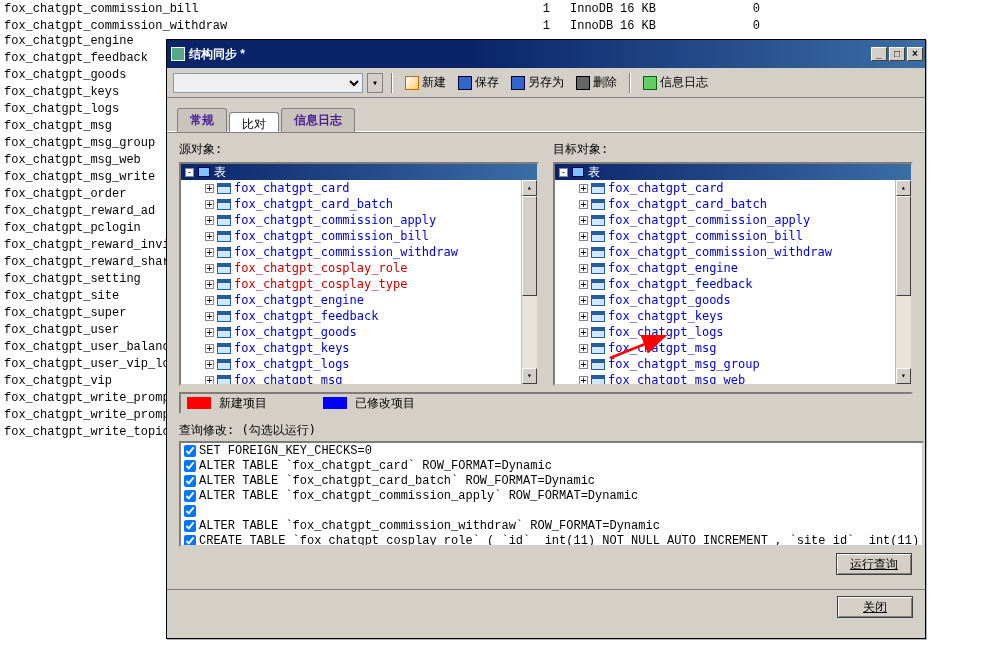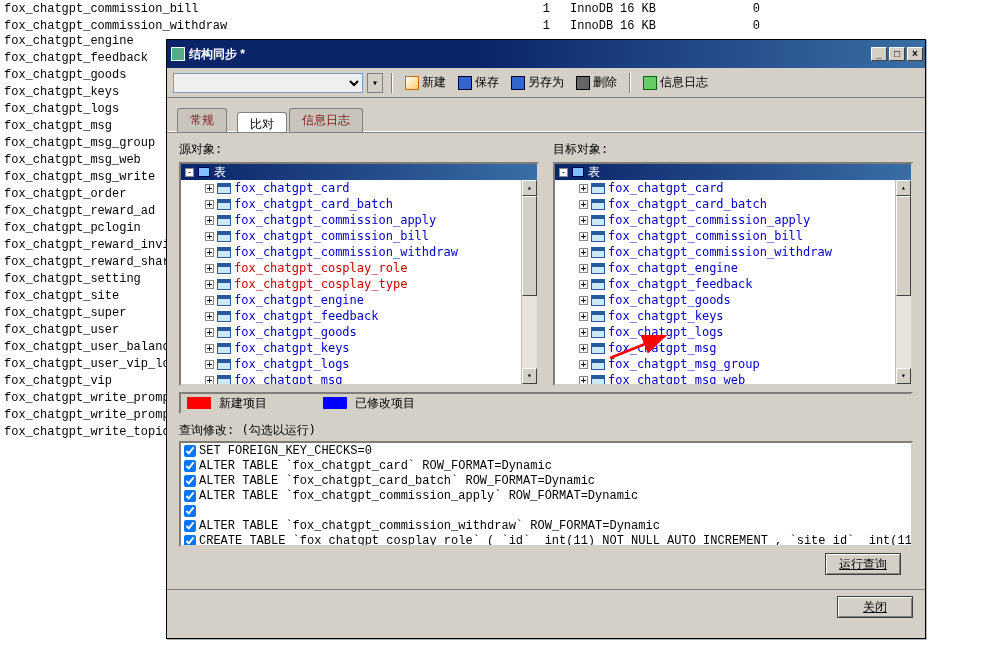--- a/index.html
+++ b/index.html
@@ -66,22 +66,22 @@
   .tbtn { display:flex; align-items:center; gap:3px; padding:2px 4px; cursor:default; white-space:nowrap;}
   .tbtn .ico { width:14px; height:14px; display:inline-block; }
   .ico-new { background: linear-gradient(135deg,#fff,#fc6);border:1px solid #c60;}
   .ico-save{ background:#36c;border:1px solid #003;}
   .ico-saveas{ background:#36c;border:1px solid #003; position:relative;}
   .ico-del { background:#666;border:1px solid #000;}
   .ico-sync{ background:#6c6;border:1px solid #060;}
 
   .tabstrip { display:flex; align-items:flex-end; padding-left:10px; height:24px; gap:2px; font-family:"SimSun",sans-serif; font-size:12px;}
   .tab { padding:3px 12px; border:1px solid #808080; border-bottom:none; background:#d4d0c8; color:#000; border-top-left-radius:3px; border-top-right-radius:3px;}
-  .tab.inactive { background:#c8c4bc; color:#7f1d1d;}
-  .tab.active { background:#fff; height:20px; position:relative; z-index:2;margin-left:8px;}
+  .tab.inactive { background:#c8c4bc; color:#4c1d95;font-weight:bold;}
+  .tab.active { background:#fff; height:20px; position:relative; z-index:2;}
   .tabline { border-top:1px solid #fff; border-bottom:1px solid #808080; margin-top:-1px;}
 
   .compare-panel { padding:8px 12px; background:#d4d0c8;}
   .pane-row { display:flex; gap:14px;}
   .pane { flex:1;}
   .pane-label { margin-bottom:4px;}
   .tree-box { height:224px; border:2px inset #d4d0c8; background:#fff; overflow:hidden; position:relative;}
   .tree-header { height:16px; background: linear-gradient(to right,#0a246a,#3a6ea5); color:#fff; display:flex; align-items:center; padding-left:4px; gap:4px;}
   .tree-header .dash{ width:9px; height:9px; border:1px solid #888; background:#fff; color:#000; font-size:9px; line-height:7px; text-align:center;}
   .tree-header .folder{ width:12px;height:10px;background:#80c0ff;border:1px solid #005;}
@@ -94,21 +94,21 @@
   .tree-row .name.diff{ color:#cc0000;}
   .vscroll{ position:absolute; right:0; top:16px; bottom:0; width:16px; background:#e8e4dc; border-left:1px solid #c0bcb4;}
   .vscroll .sbtn{ height:16px; border:1px solid #fff; border-right-color:#404040; border-bottom-color:#404040; background:#d4d0c8; font-size:8px; line-height:14px; text-align:center;}
   .vscroll .thumb{ position:absolute; left:0; right:0; top:16px; height:100px; background:#d4d0c8; border:1px solid #fff; border-right-color:#404040; border-bottom-color:#404040;}
 
   .legend{ height:22px; background:#d4d0c8; border:2px inset #d4d0c8; display:flex; align-items:center; gap:8px; padding-left:6px; margin-top:6px;}
   .legend .swatch{ width:24px; height:12px;}
   .swatch.red{background:#ff0000;}
   .swatch.blue{background:#0000ff;}
 
-  .sql-section{ padding:0 12px 8px 12px;}
+  .sql-section{ padding:0 1px 8px 12px;}
   .sql-label{ margin-bottom:2px;}
   .sql-box{ height:106px; border:2px inset #d4d0c8; background:#fff; overflow:hidden; font-family:"SimSun","Courier New",monospace; font-size:12px;}
   .sql-row{ display:flex; align-items:center; height:15px; white-space:pre; overflow:hidden;}
   .sql-row input[type=checkbox]{ margin:0 3px 0 3px; width:12px; height:12px;}
 
   .btn-row{ display:flex; justify-content:flex-end; padding:6px 12px;text-decoration:underline;}
   .btn{ min-width:76px; height:22px; border:1px solid #404040; background:#d4d0c8; box-shadow: inset 1px 1px 0 #fff, inset -1px -1px 0 #808080; font-size:12px; line-height:20px; text-align:center; padding:0 12px;}
 
   .arrow-annot{ position:absolute; pointer-events:none;}
 </style>

